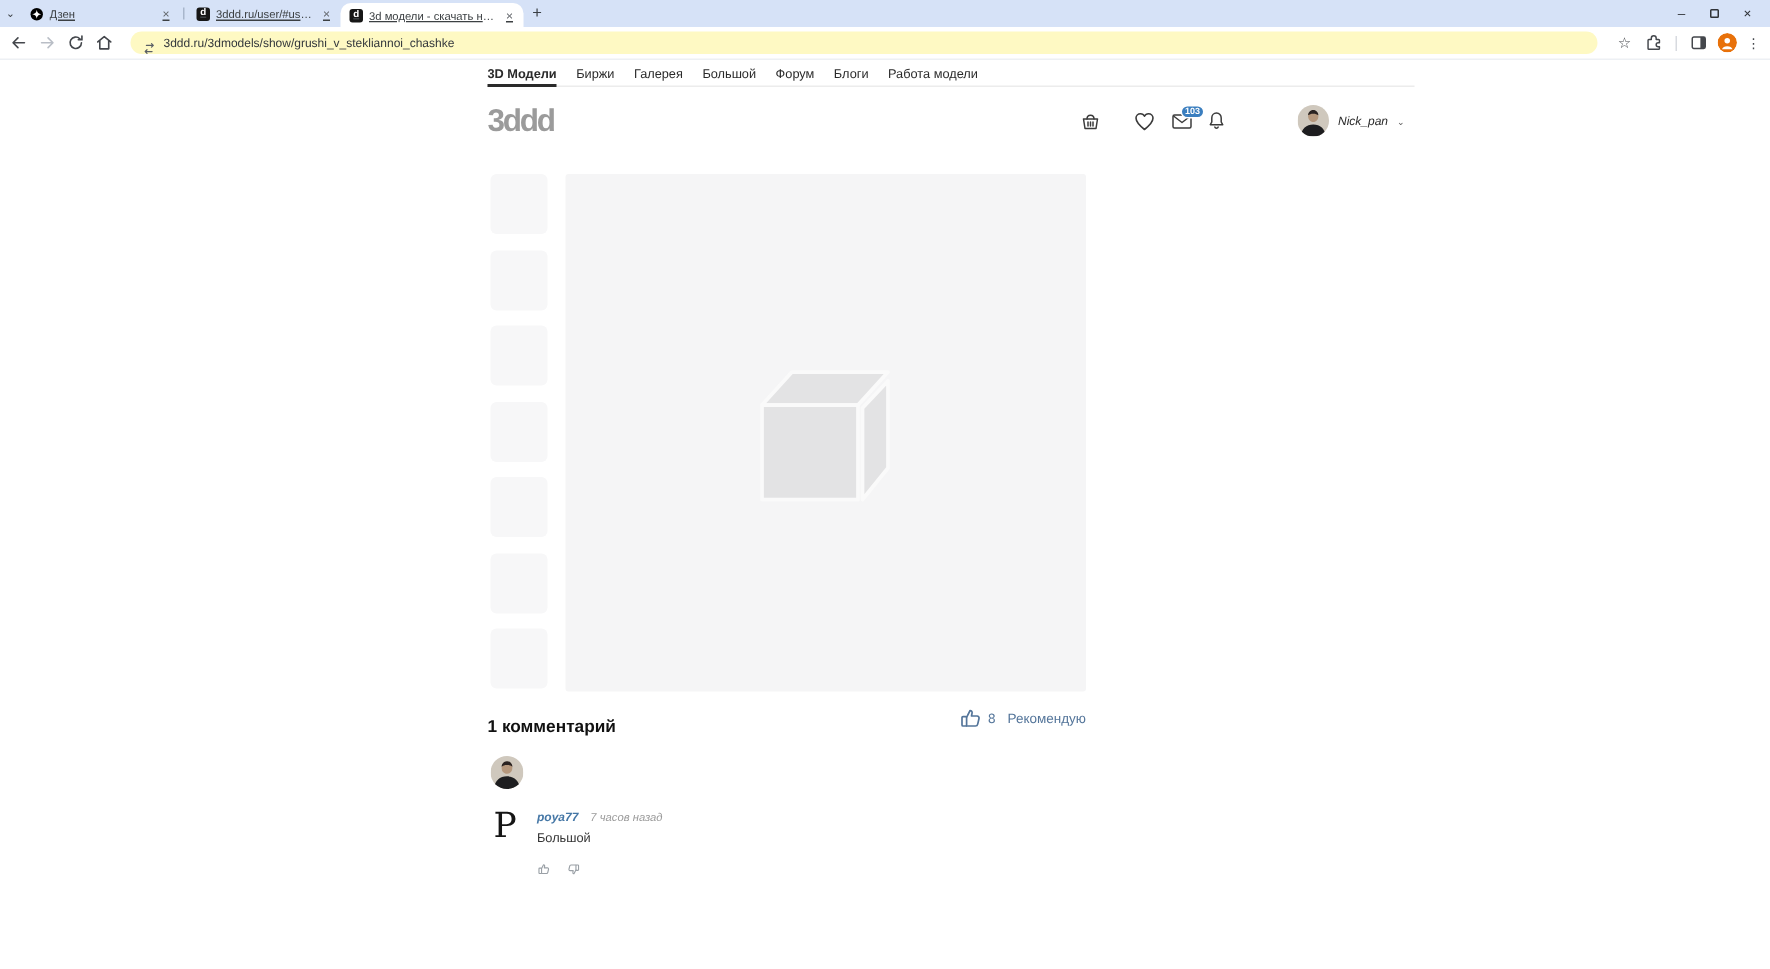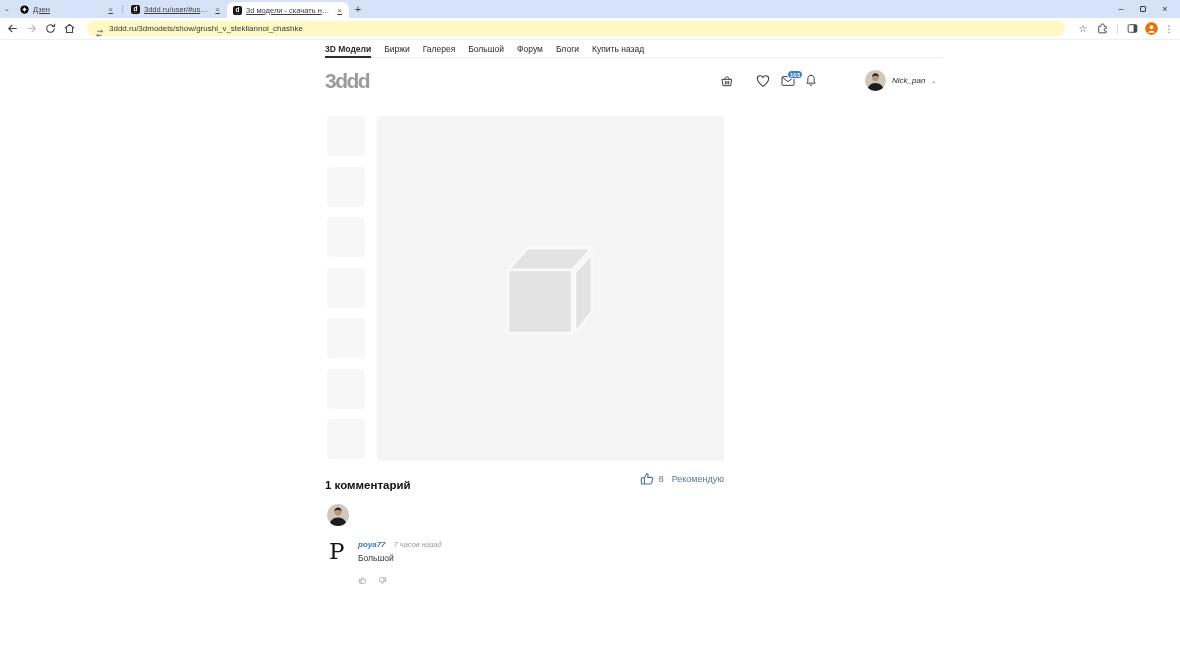--- a/index.html
+++ b/index.html
@@ -195,21 +195,21 @@
   <div class="page">
     <div class="container">
 
       <nav class="site-nav">
         <span class="nav-item active">3D Модели</span>
         <span class="nav-item">Биржи</span>
         <span class="nav-item">Галерея</span>
         <span class="nav-item">Большой</span>
         <span class="nav-item">Форум</span>
         <span class="nav-item">Блоги</span>
-        <span class="nav-item">Купить назад</span>
+        <span class="nav-item">Работа модели</span>
       </nav>
 
       <div class="header-row">
         <span class="logo">3ddd</span>
 
 
         <span class="hdr-icon hdr-basket">
           <svg viewBox="0 0 24 24" fill="none" stroke="currentColor" stroke-width="1.5" stroke-linejoin="round" stroke-linecap="round">
               <path d="M5 9.5h14L17.5 19h-11z"></path>
               <path d="M8.5 9.5C8.5 4.5 15.5 4.5 15.5 9.5"></path>

